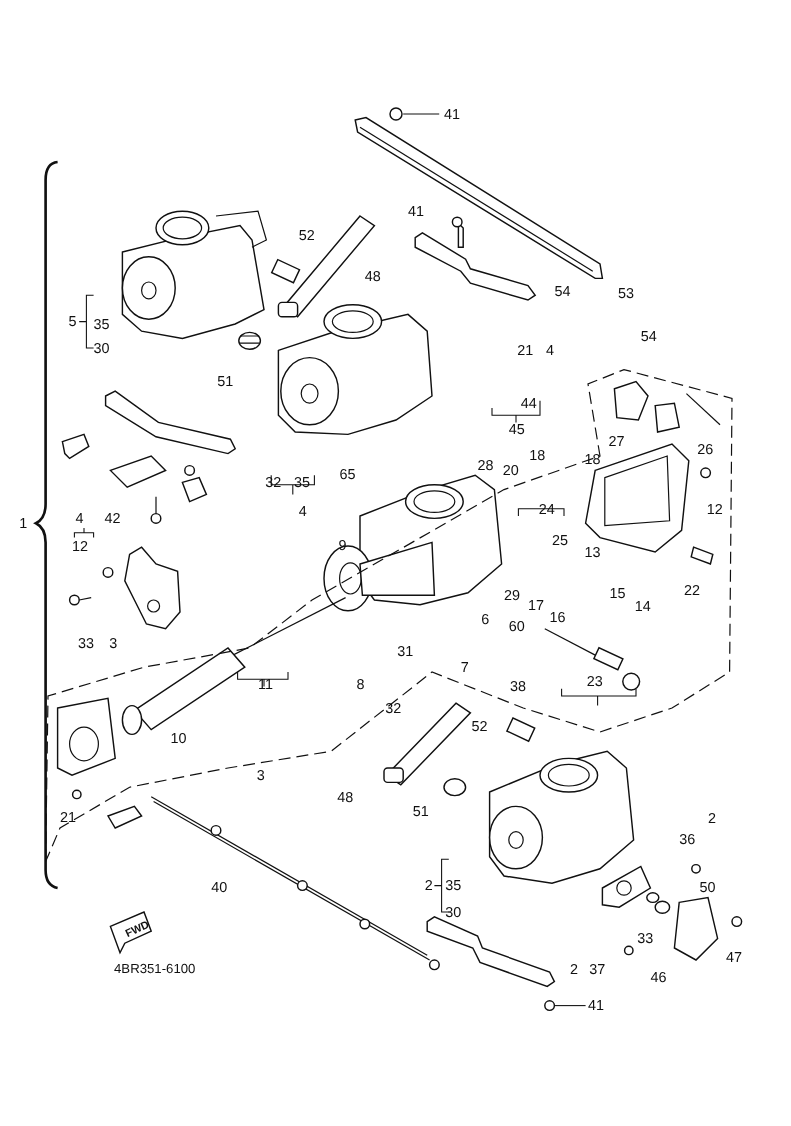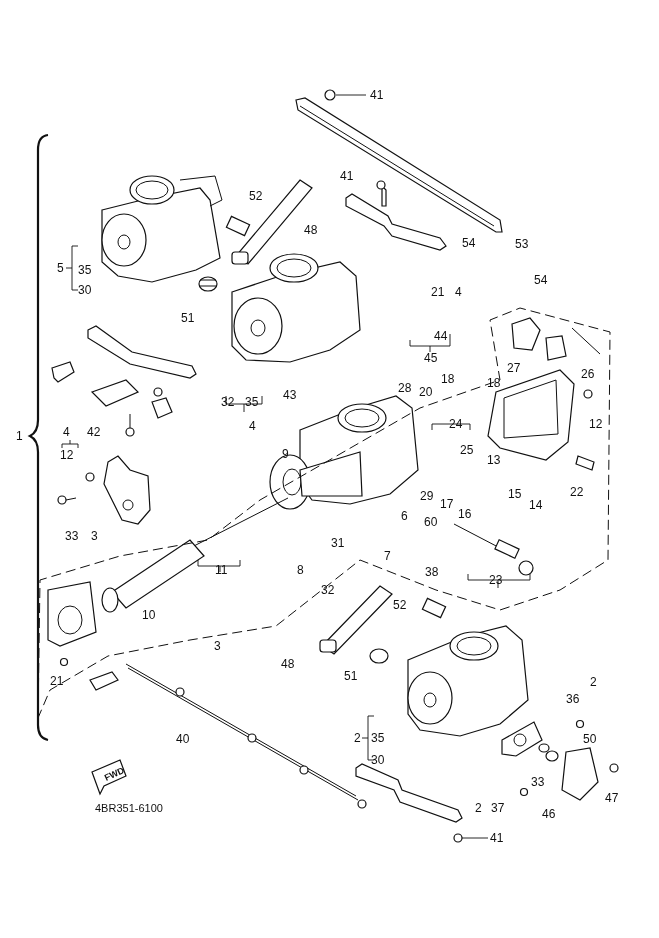--- a/index.html
+++ b/index.html
@@ -226,21 +226,21 @@
 <span class="lbl" style="left:534px;top:274px">54</span>
 <span class="lbl" style="left:431px;top:286px">21</span>
 <span class="lbl" style="left:455px;top:286px">4</span>
 <span class="lbl" style="left:434px;top:330px">44</span>
 <span class="lbl" style="left:424px;top:352px">45</span>
 <span class="lbl" style="left:507px;top:362px">27</span>
 <span class="lbl" style="left:581px;top:368px">26</span>
 <span class="lbl" style="left:221px;top:396px">32</span>
 <span class="lbl" style="left:245px;top:396px">35</span>
 <span class="lbl" style="left:249px;top:420px">4</span>
-<span class="lbl" style="left:283px;top:389px">43</span>
+<span class="lbl" style="left:283px;top:389px">65</span>
 <span class="lbl" style="left:398px;top:382px">28</span>
 <span class="lbl" style="left:419px;top:386px">20</span>
 <span class="lbl" style="left:441px;top:373px">18</span>
 <span class="lbl" style="left:487px;top:377px">18</span>
 <span class="lbl" style="left:589px;top:418px">12</span>
 <span class="lbl" style="left:449px;top:418px">24</span>
 <span class="lbl" style="left:460px;top:444px">25</span>
 <span class="lbl" style="left:487px;top:454px">13</span>
 <span class="lbl" style="left:570px;top:486px">22</span>
 <span class="lbl" style="left:420px;top:490px">29</span>
@@ -255,21 +255,21 @@
 <span class="lbl" style="left:91px;top:530px">3</span>
 <span class="lbl" style="left:282px;top:448px">9</span>
 <span class="lbl" style="left:401px;top:510px">6</span>
 <span class="lbl" style="left:384px;top:550px">7</span>
 <span class="lbl" style="left:424px;top:516px">60</span>
 <span class="lbl" style="left:331px;top:537px">31</span>
 <span class="lbl" style="left:425px;top:566px">38</span>
 <span class="lbl" style="left:215px;top:564px">11</span>
 <span class="lbl" style="left:297px;top:564px">8</span>
 <span class="lbl" style="left:321px;top:584px">32</span>
-<span class="lbl" style="left:489px;top:574px">23</span>
+<span class="lbl" style="left:489px;top:562px">23</span>
 <span class="lbl" style="left:142px;top:609px">10</span>
 <span class="lbl" style="left:214px;top:640px">3</span>
 <span class="lbl" style="left:50px;top:675px">21</span>
 <span class="lbl" style="left:281px;top:658px">48</span>
 <span class="lbl" style="left:393px;top:599px">52</span>
 <span class="lbl" style="left:344px;top:670px">51</span>
 <span class="lbl" style="left:176px;top:733px">40</span>
 <span class="lbl" style="left:354px;top:732px">2</span>
 <span class="lbl" style="left:371px;top:732px">35</span>
 <span class="lbl" style="left:371px;top:754px">30</span>

